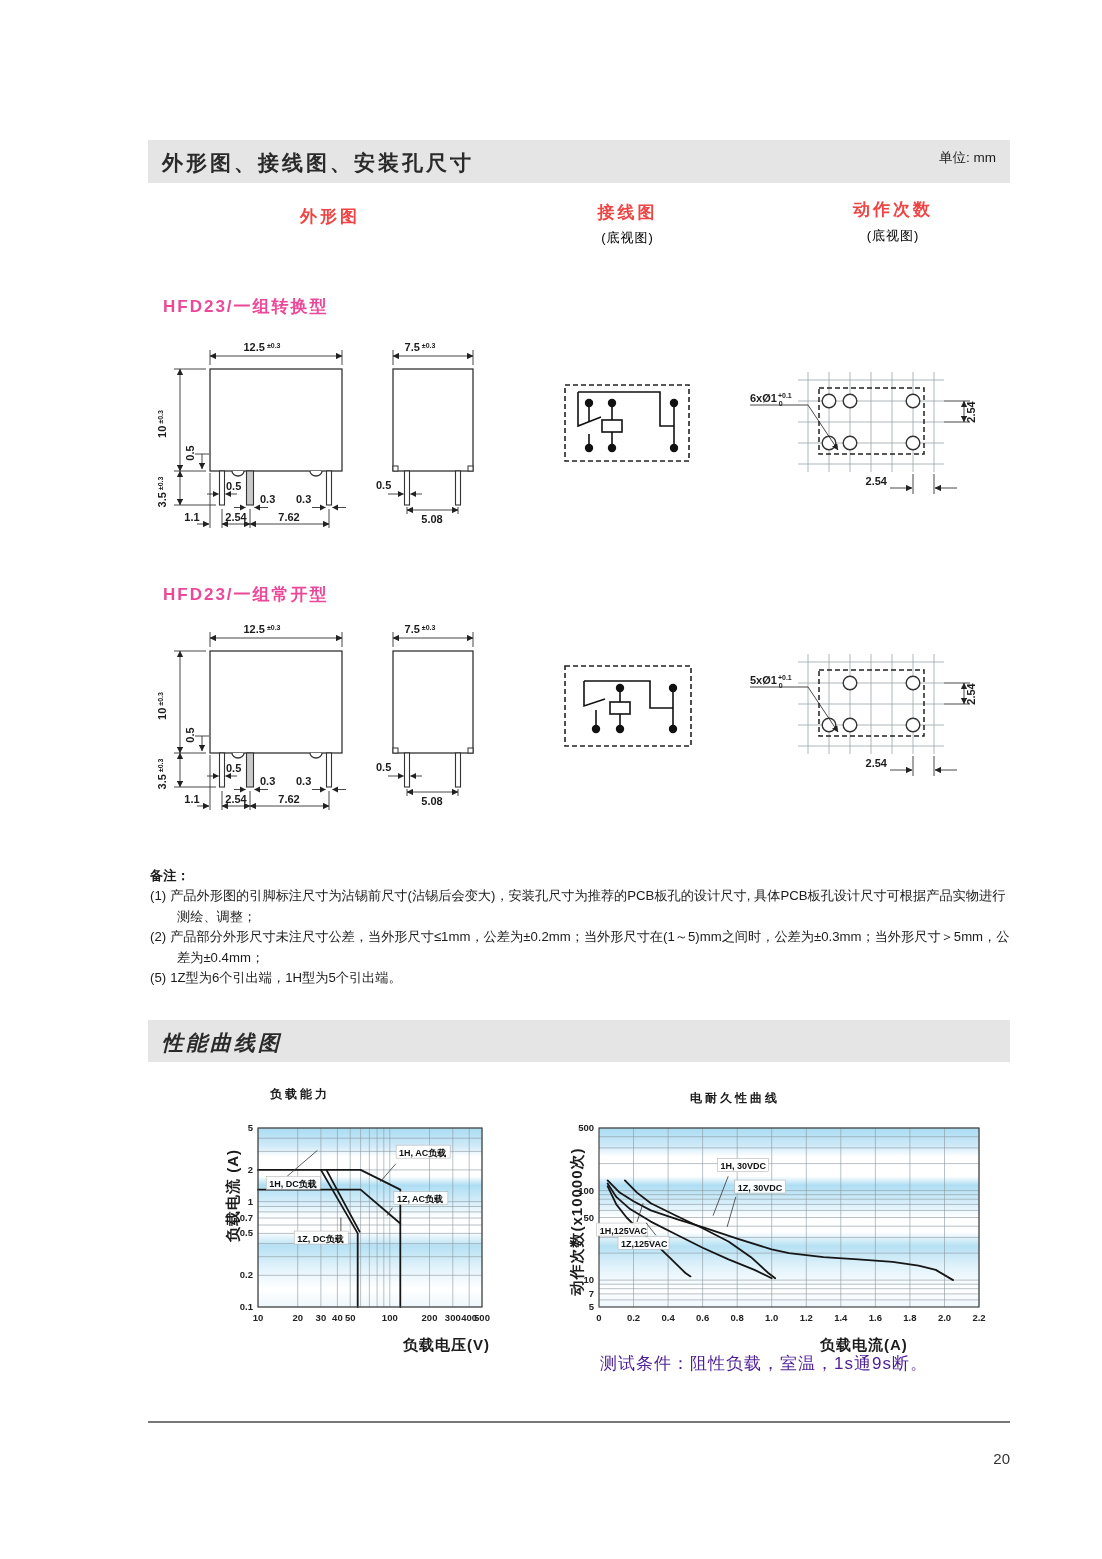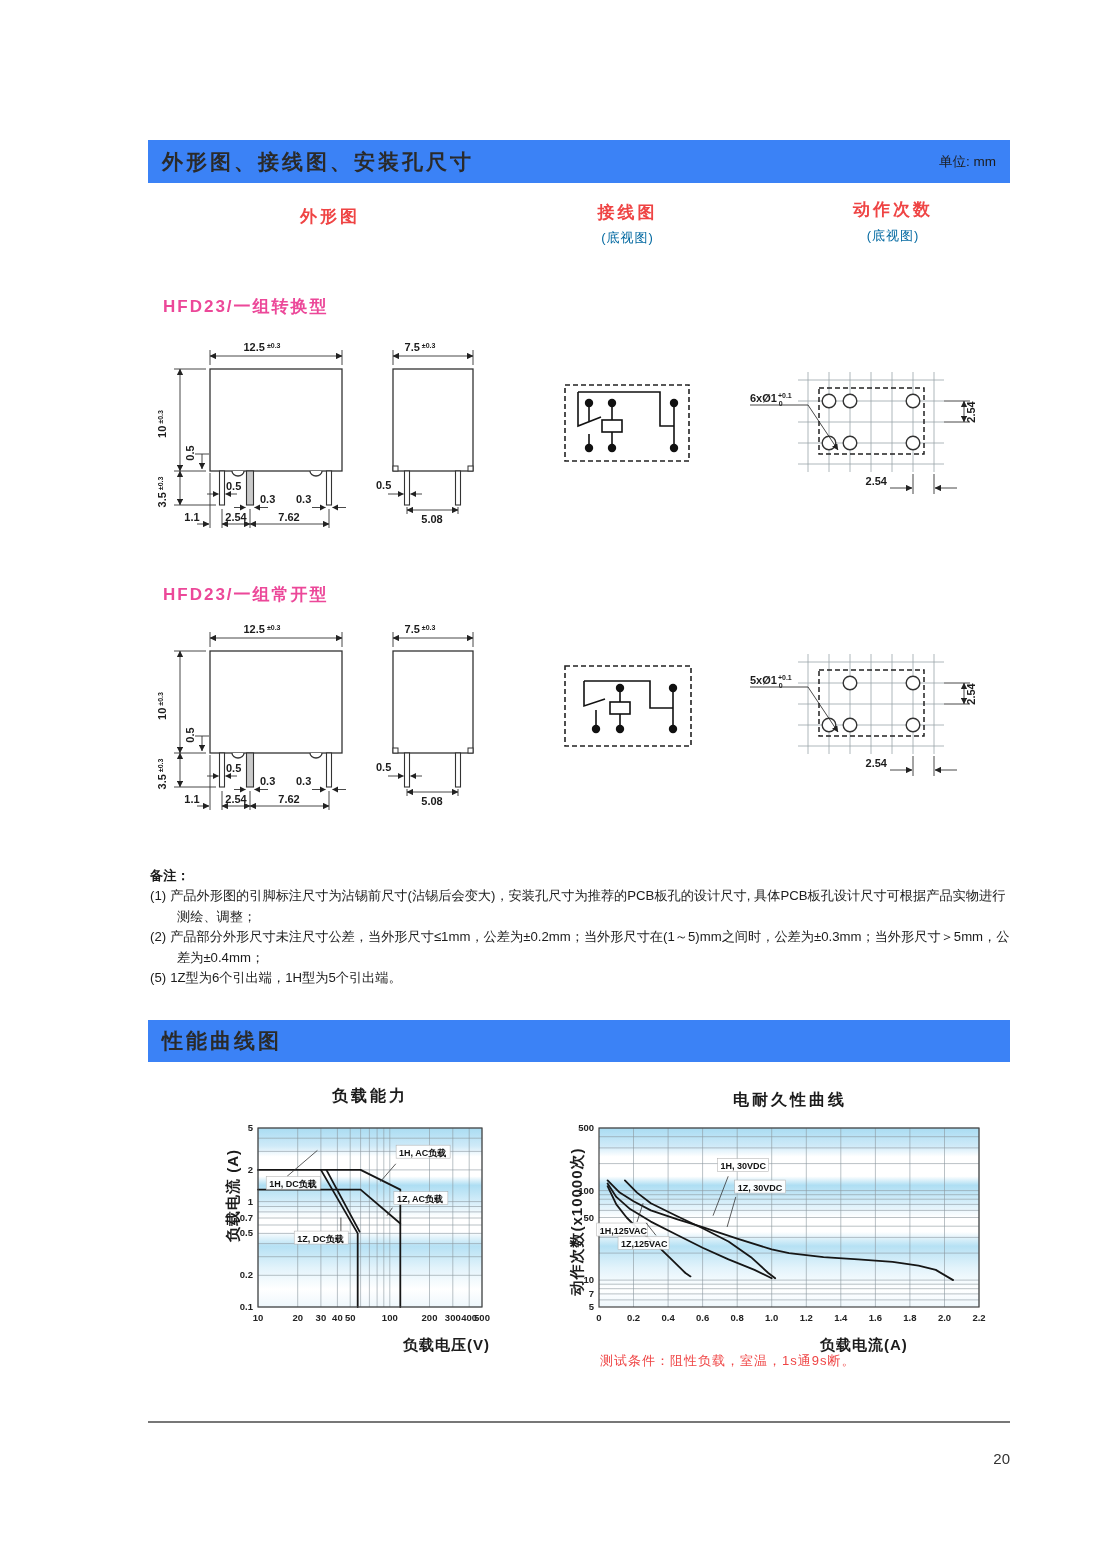--- a/index.html
+++ b/index.html
@@ -1,37 +1,37 @@
 <!DOCTYPE html>
 <html><head>
 <meta charset="utf-8">
 <style>
   html,body{margin:0;padding:0;}
   body{width:1102px;height:1559px;background:#ffffff;position:relative;
        font-family:"Liberation Sans",sans-serif;color:#222;overflow:hidden;}
   .abs{position:absolute;}
-  .bar{background:#3b82f6;display:flex;align-items:center;justify-content:space-between;
-       padding:0 14px;box-sizing:border-box;}
+  .bar{background:#e5e5e5;display:flex;justify-content:space-between;
+       padding:9px 14px;box-sizing:border-box;}
   .bar-title{font-size:21px;font-weight:bold;color:#2a2a2a;letter-spacing:3px;}
   .unit{font-size:13.5px;color:#1c1c1c;}
   .colhead{font-size:17px;font-weight:bold;text-align:center;letter-spacing:3px;color:#ef4444;}
-  .colsub{font-size:13px;text-align:center;letter-spacing:1px;color:#0369a1;}
+  .colsub{font-size:13px;text-align:center;letter-spacing:1px;color:#000000;}
   .modtitle{font-size:17px;font-weight:bold;letter-spacing:2px;color:#ec4899;}
   .notes{display:flex;font-size:13.2px;line-height:1.55;color:#1c1c1c;}
   .note-label{width:42px;flex:none;font-weight:bold;}
   .note-item{padding-left:27px;text-indent:-27px;}
   .note-num{margin-right:4px;}
   svg text{font-family:"Liberation Sans",sans-serif;}
   .dimtxt{font-size:11px;font-weight:bold;fill:#1c1c1c;}
   .tol{font-size:7px;font-weight:bold;fill:#1c1c1c;}
   .holetxt{font-size:11px;font-weight:bold;fill:#1c1c1c;}
-  .chart-title{font-size:16px;font-weight:bold;text-align:center;letter-spacing:3px;color:#1c1c1c;}
+  .chart-title{font-size:12px;font-weight:bold;text-align:left;letter-spacing:3px;color:#1c1c1c;}
   .axlabel{font-size:15px;font-weight:bold;letter-spacing:1px;color:#1c1c1c;}
   .vlabel{transform:rotate(-90deg);text-align:center;white-space:nowrap;}
-  .testcond{font-size:13px;letter-spacing:1px;color:#ef4444;}
+  .testcond{font-size:17px;letter-spacing:1px;color:#4c1d95;}
   .pagenum{font-size:15px;color:#333;text-align:right;}
   .rule{background:#777;}
 </style>
 </head>
 <body>
 
 <div class="abs bar" style="left:148px;top:140px;width:862px;height:43px;">
   <span class="bar-title">外形图、接线图、安装孔尺寸</span>
   <span class="unit">单位: mm</span>
 </div>
@@ -271,21 +271,21 @@
 
 <div class="abs notes" style="left:150px;top:866px;width:862px;flex-direction:column;">
   <div class="note-label">备注：</div>
   <div style="flex:1;">
     <div class="note-item"><span class="note-num">(1)</span><span>产品外形图的引脚标注尺寸为沾锡前尺寸(沾锡后会变大)，安装孔尺寸为推荐的PCB板孔的设计尺寸, 具体PCB板孔设计尺寸可根据产品实物进行测绘、调整；</span></div>
     <div class="note-item"><span class="note-num">(2)</span><span>产品部分外形尺寸未注尺寸公差，当外形尺寸≤1mm，公差为±0.2mm；当外形尺寸在(1～5)mm之间时，公差为±0.3mm；当外形尺寸＞5mm，公差为±0.4mm；</span></div>
     <div class="note-item"><span class="note-num">(5)</span><span>1Z型为6个引出端，1H型为5个引出端。</span></div>
   </div>
 </div>
 
-<div class="abs bar" style="left:148px;top:1020px;width:862px;height:42px;">
+<div class="abs bar" style="left:148px;top:1020px;width:862px;height:42px;font-style:italic;">
   <span class="bar-title">性能曲线图</span>
 </div>
 
 <div class="abs chart-title" style="left:270px;top:1086px;width:200px;">负载能力</div>
 <div class="abs axlabel vlabel" style="left:173px;top:1186px;width:120px;">负载电流 (A)</div>
 <svg class="abs" id="chart0" width="290" height="235" style="left:215px;top:1112px;">
     <defs>
       <linearGradient id="g0" x1="0" y1="0" x2="0" y2="1">
         <stop offset="0" stop-color="#a9dcf2"></stop>
         <stop offset="0.1" stop-color="#cfeaf8"></stop>

